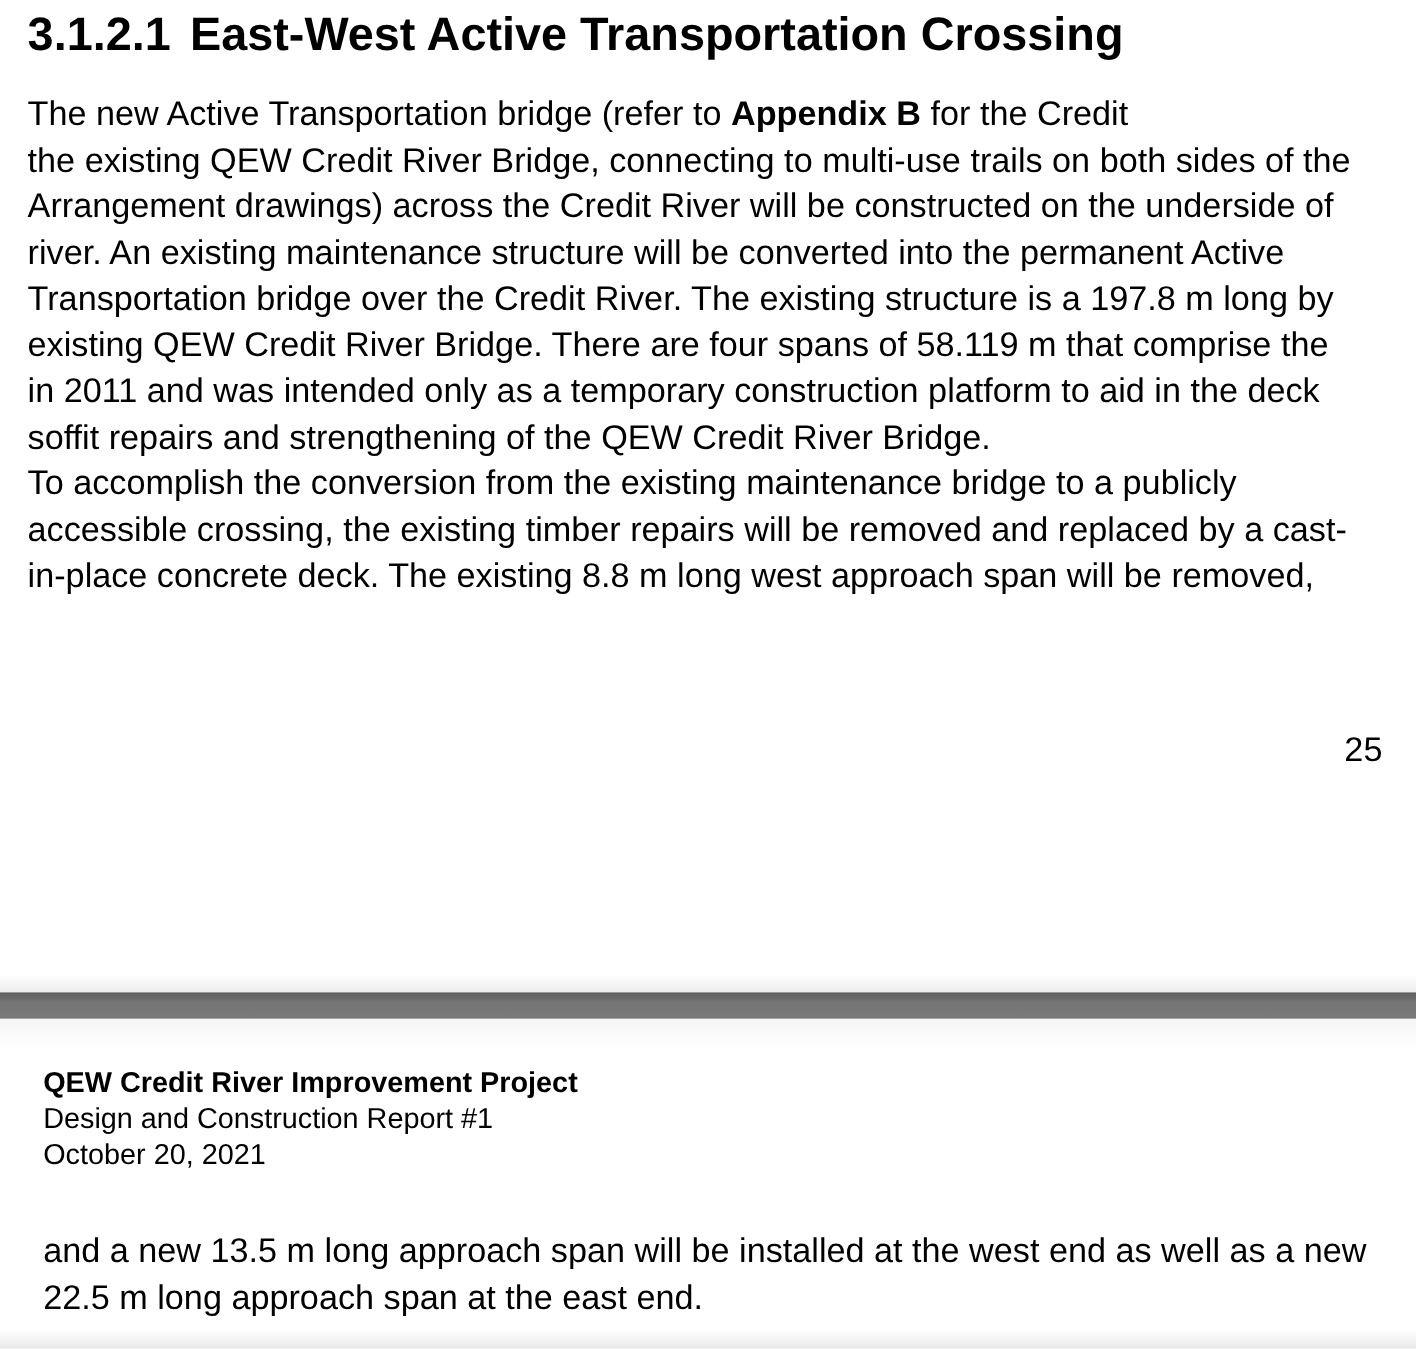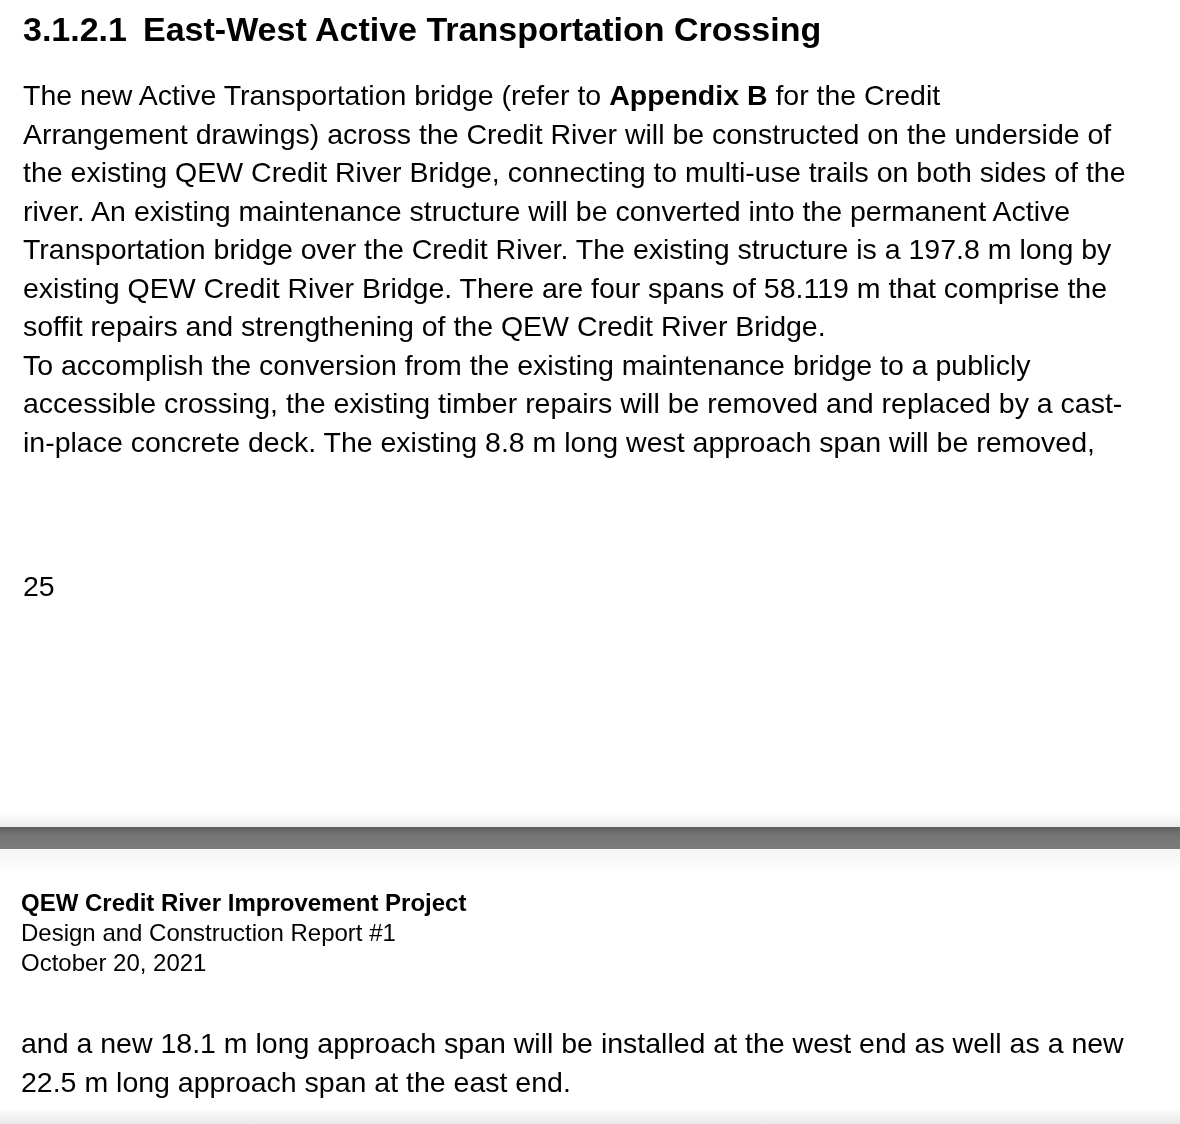--- a/index.html
+++ b/index.html
@@ -11,59 +11,60 @@
     background: #ffffff;
     color: #000000;
     font-family: "Liberation Sans", sans-serif;
   }
 
   
   .page-1 { padding: 12px 28px 0 23px; }
 
   .heading {
     margin: 0;
-    font-size: 34px;
+    font-size: 39px;
     font-weight: bold;
     line-height: 35px;
     white-space: nowrap;
   }
   .heading .h-num { margin-right: 16px; }
 
   .para {
     font-size: 28.5px;
     line-height: 38.5px;
   }
   .para .line { white-space: nowrap; }
   .para .line .b { font-weight: bold; text-align: center; }
 
   .para-1 { margin-top: 29px; }
   .para-2 { }
 
   .page-number {
     margin-top: 106px;
     font-size: 28.5px;
     line-height: 38.5px;
+    text-align: right;
   }
 
   
   .separator {
     position: absolute;
     top: 812px;
     left: 0;
     width: 1180px;
   }
   .sep-top    { height: 15px; background: linear-gradient(180deg, #ffffff, #ececec); }
   .sep-bar    { height: 22px; background: linear-gradient(180deg, #5f5f5f, #757575 40%, #7b7b7b); }
   .sep-bottom { height: 26px; background: linear-gradient(180deg, #f5f5f5, #ffffff); }
 
   
   .page-2 {
     position: absolute;
     top: 888px;
-    left: 21px;
+    left: 36px;
     right: 28px;
   }
   .page-header {
     font-size: 24px;
     line-height: 30px;
   }
   .page-header .ph-title { font-weight: bold; }
   .page-header div { white-space: nowrap; }
 
   .para-cont { margin-top: 46px; }
@@ -83,25 +84,26 @@
 
 <div class="viewport">
 
   <section class="page-1">
     <h1 class="heading">
       <span class="h-num">3.1.2.1</span><span class="h-title">East-West Active Transportation Crossing</span>
     </h1>
 
     <div class="para para-1">
         <div class="line"><span>The new Active Transportation bridge (refer to </span><span class="b">Appendix B</span><span> for the Credit</span></div>
+        <div class="line"><span>the existing QEW Credit River Bridge, connecting to multi-use trails on both sides of the</span></div>
         <div class="line"><span>Arrangement drawings) across the Credit River will be constructed on the underside of</span></div>
-        <div class="line"><span>the existing QEW Credit River Bridge, connecting to multi-use trails on both sides of the</span></div>
         <div class="line"><span>river. An existing maintenance structure will be converted into the permanent Active</span></div>
         <div class="line"><span>Transportation bridge over the Credit River. The existing structure is a 197.8 m long by</span></div>
         <div class="line"><span>existing QEW Credit River Bridge. There are four spans of 58.119 m that comprise the</span></div>
+        <div class="line"><span>in 2011 and was intended only as a temporary construction platform to aid in the deck</span></div>
         <div class="line"><span>soffit repairs and strengthening of the QEW Credit River Bridge.</span></div>
       </div>
 
     <div class="para para-2">
         <div class="line"><span>To accomplish the conversion from the existing maintenance bridge to a publicly</span></div>
         <div class="line"><span>accessible crossing, the existing timber repairs will be removed and replaced by a cast-</span></div>
         <div class="line"><span>in-place concrete deck. The existing 8.8 m long west approach span will be removed,</span></div>
       </div>
 
     <div class="page-number">25</div>
@@ -114,20 +116,20 @@
   </div>
 
   <section class="page-2">
     <header class="page-header">
       <div class="ph-title">QEW Credit River Improvement Project</div>
       <div class="ph-line">Design and Construction Report #1</div>
       <div class="ph-line">October 20, 2021</div>
     </header>
 
     <div class="para para-cont">
-        <div class="line"><span>and a new 18.1 m long approach span will be installed at the west end as well as a new</span></div>
+        <div class="line"><span>and a new 13.5 m long approach span will be installed at the west end as well as a new</span></div>
         <div class="line"><span>22.5 m long approach span at the east end.</span></div>
       </div>
   </section>
 
   <div class="bottom-shade"></div>
 
 </div>
 
 </body></html>

